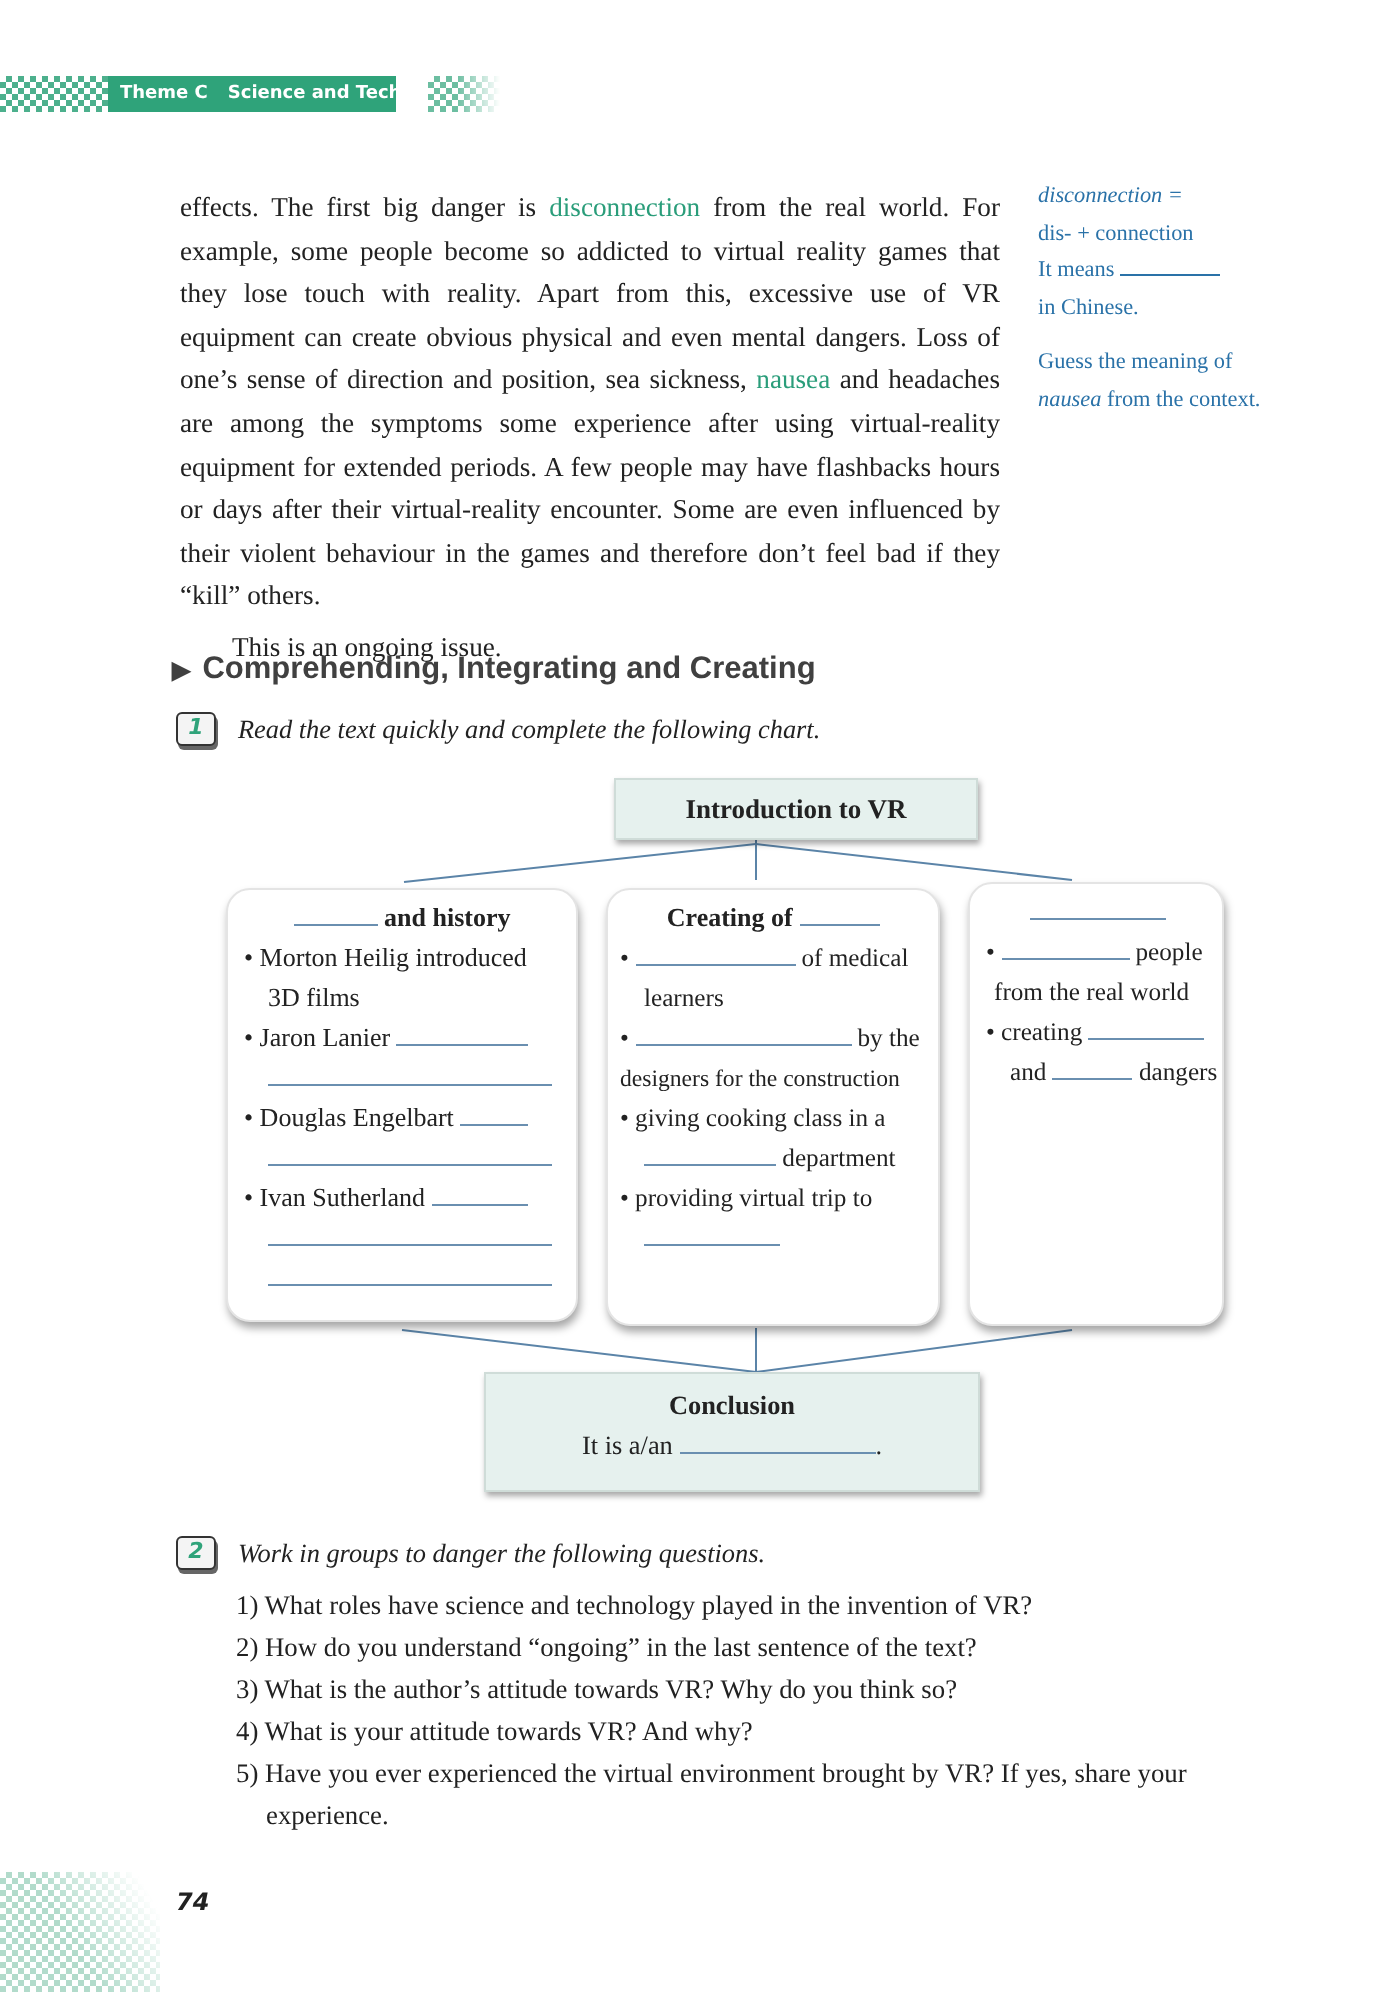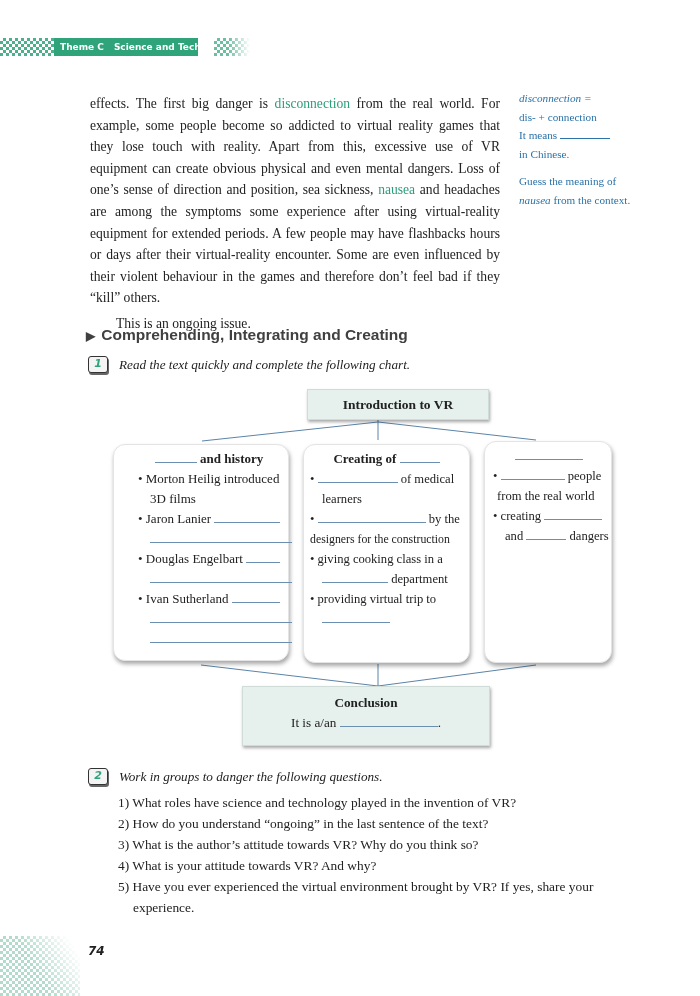--- a/index.html
+++ b/index.html
@@ -45,21 +45,21 @@
   .task { position: absolute; left: 88px; font-style: italic; font-size: 13.2px; white-space: nowrap; display: flex; align-items: center; }
   .badge { width: 20px; height: 17px; border: 1.5px solid #333; border-radius: 3px; box-shadow: 1px 2px 0 #666; background: #f4f4f4;
     color: #2fa37a; font-family: "DejaVu Sans", sans-serif; font-weight: bold; font-size: 11px; line-height: 14px; text-align: center; margin-right: 11px; font-style: italic; }
   .task1 { top: 356px; }
   .task2 { top: 768px; }
 
   
   .box { position: absolute; background: #fff; border-radius: 12px; box-shadow: 1px 3px 4px rgba(0,0,0,.35); border: 1px solid #e4e4e4; font-size: 13px; line-height: 20px; }
   .topbox { position: absolute; left: 288px; top: 389px; width: 182px; height: 31px; background: #e6f1ee; border: 1px solid #cfdcd8; box-shadow: 1px 2px 3px rgba(0,0,0,.35);
     font-weight: bold; font-size: 13.5px; text-align: center; line-height: 30px; margin-left: 19px; }
-  .b1 { left: 113px; top: 444px; width: 176px; height: 217px; padding: 4px 8px 0 24px; }
+  .b1 { left: 113px; top: 444px; width: 176px; height: 217px; padding: 4px 8px 0 8px; }
   .b2 { left: 303px; top: 444px; width: 167px; height: 219px; padding: 4px 6px 0 6px; }
   .b3 { left: 484px; top: 441px; width: 128px; height: 222px; padding: 4px 6px 0 8px; }
   .box .hd { font-weight: bold; text-align: center; }
   .box .ln { white-space: nowrap; }
   .box .ind { padding-left: 12px; }
   .u { display: inline-block; border-bottom: 1px solid #6a8fb0; height: 12px; vertical-align: baseline; }
   .b2 .ln { font-size: 12.6px; }
   .b3 .ln { font-size: 12.6px; }
   .conc { position: absolute; left: 242px; top: 686px; width: 248px; height: 60px; background: #e6f1ee; border: 1px solid #cfdcd8; box-shadow: 1px 2px 3px rgba(0,0,0,.35);
     text-align: center; font-size: 13.2px; line-height: 20px; padding-top: 6px; }

